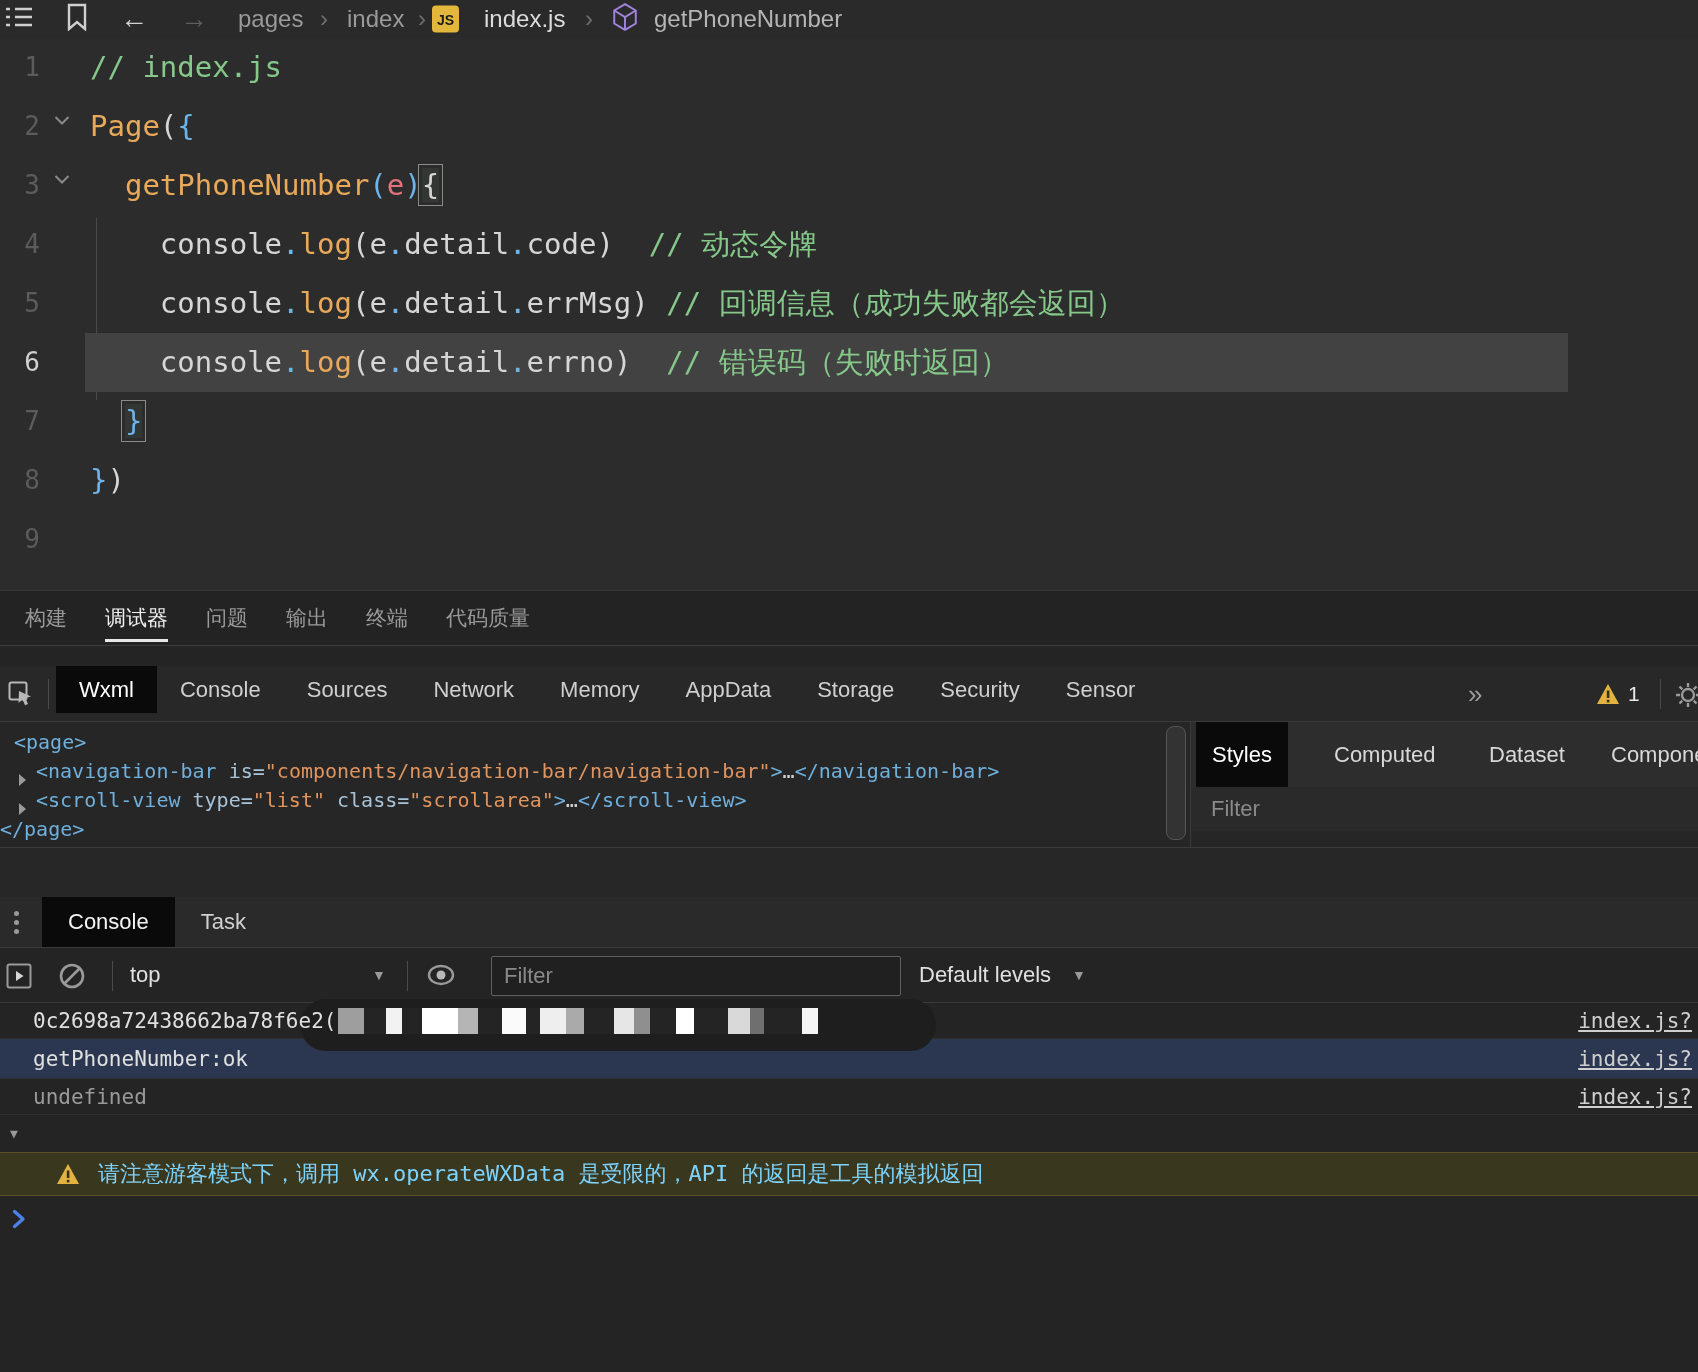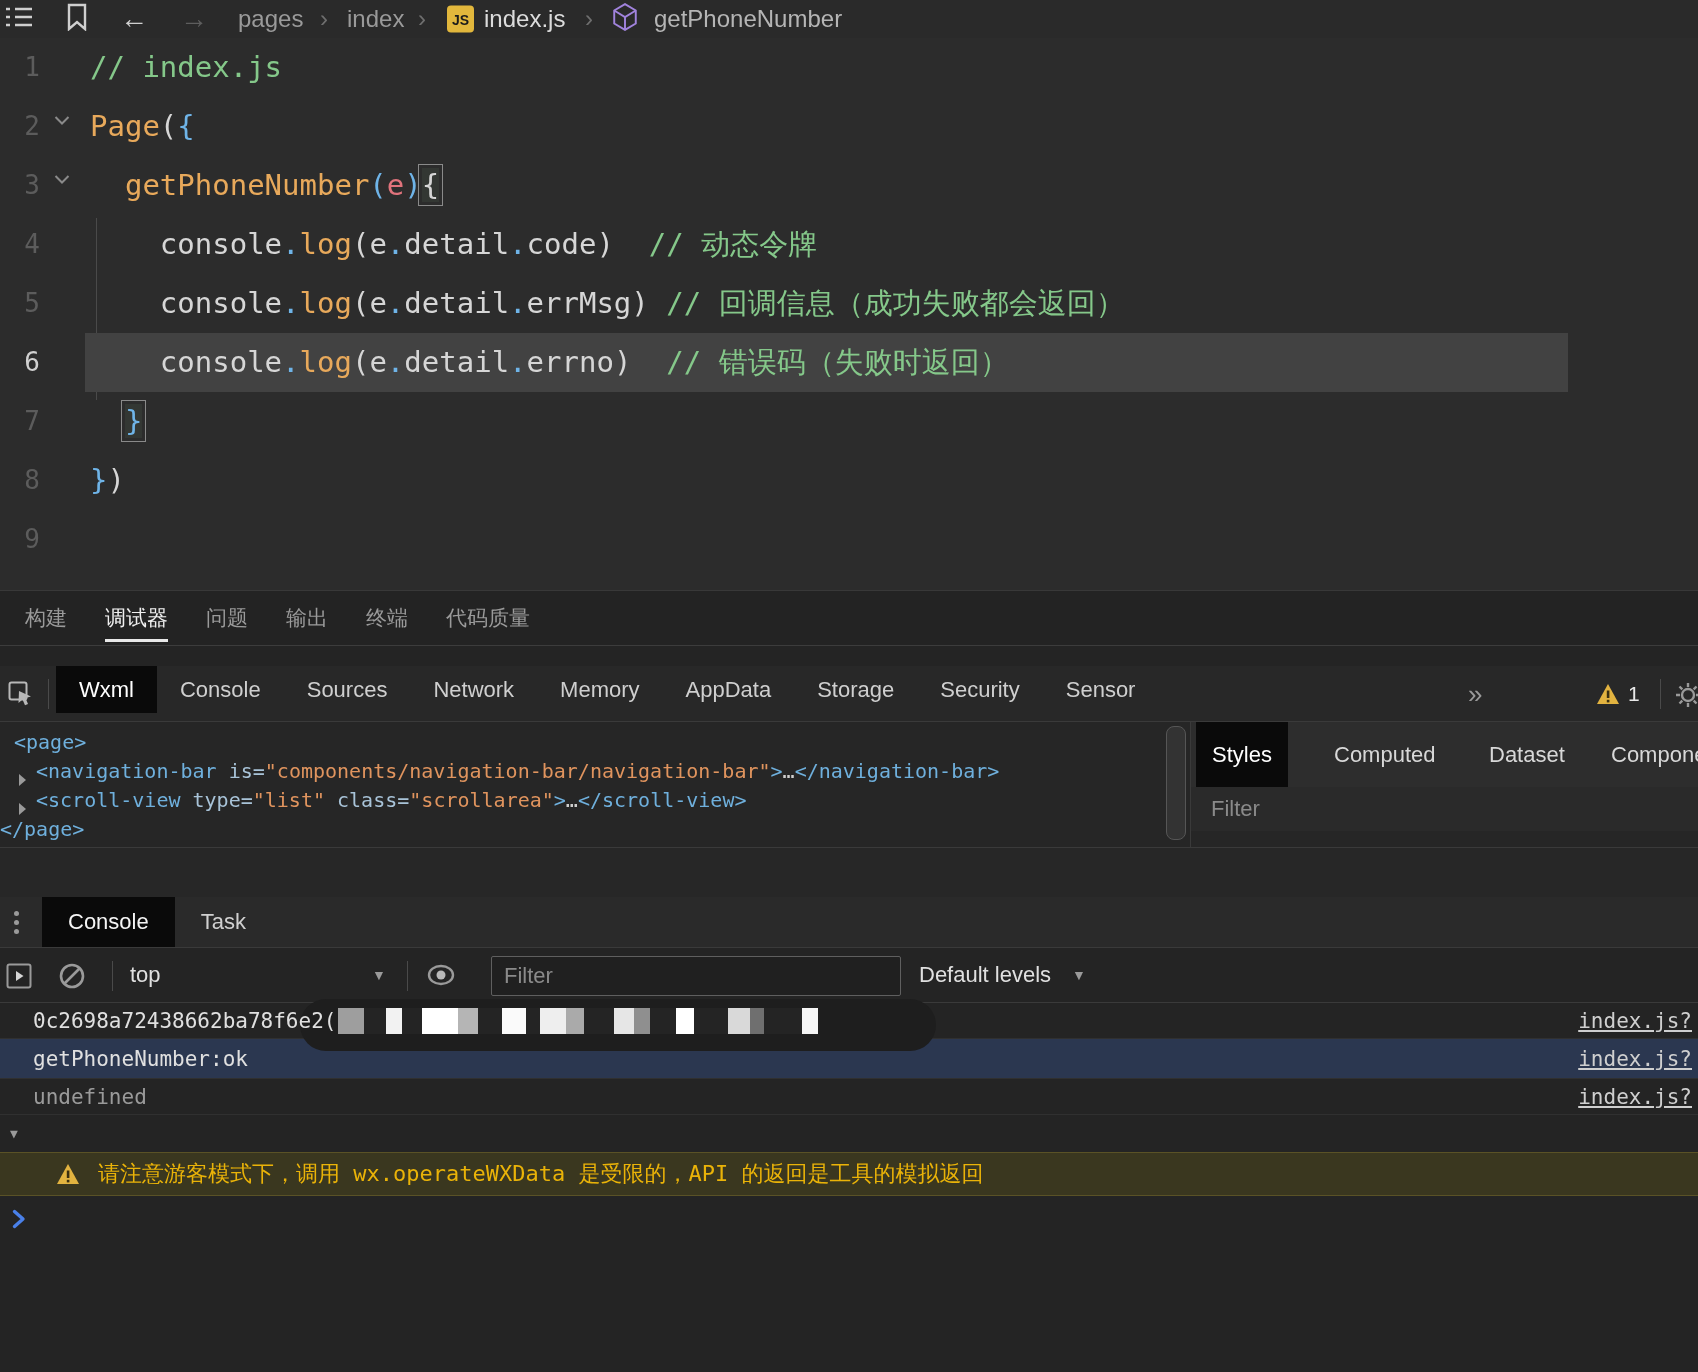--- a/index.html
+++ b/index.html
@@ -93,21 +93,21 @@
   .c-row { position:relative; width:1698px; display:flex; align-items:center;
            font-size:21px; font-family:"DejaVu Sans Mono", monospace; color:#e0e0e0; }
   .c-row.log { height:36px; border-bottom:1px solid #303030; }
   .c-row.selected { height:40px; background:#2b3750; }
   .c-row.muted .row-text { color:#9a9a9a; }
   .c-row .row-text { margin-left:33px; position:relative; z-index:6; white-space:pre; }
   .c-row .src-link { margin-left:auto; margin-right:6px; color:#cfcfcf; text-decoration:underline; white-space:nowrap; }
   .c-row.group { height:37px; font-weight:bold; font-size:22px; color:#ececec; }
   .c-row.group .tri { position:absolute; left:10px; font-size:13px; color:#9a9a9a; font-weight:normal; }
   .c-row.warning { height:44px; background:#3a371f; border-top:1px solid #5a5226; border-bottom:1px solid #5a5226;
-                   font-size:22px; color:#eab308; }
+                   font-size:22px; color:#7dd3fc; }
   .c-row.warning svg { margin-left:28px; }
   .c-row.warning .row-text { margin-left:18px; }
   .c-row.prompt { height:46px; }
   .c-row.prompt svg { margin-left:12px; }
   .redact-blob { position:absolute; left:300px; top:-4px; width:636px; height:52px; background:#1e1e1e; border-radius:26px; z-index:5; }
   .redact-blocks { position:absolute; left:338px; top:5px; height:26px; display:flex; z-index:7; }
   .redact-blocks span { height:26px; display:inline-block; }
 </style>
 </head>
 <body>
@@ -128,21 +128,21 @@
       <svg width="22" height="28" viewBox="0 0 22 28">
           <path d="M3 2 H19 V26 L11 19 L3 26 Z" fill="none" stroke="#cfcfcf" stroke-width="2.4"></path>
         </svg>
     </span>
     <span class="crumb" style="left:120px; color:#d0d0d0; font-size:28px">←</span>
     <span class="crumb" style="left:180px; color:#5e5e5e; font-size:28px">→</span>
     <span class="crumb" style="left:238px">pages</span>
     <span class="crumb-sep" style="left:320px">›</span>
     <span class="crumb" style="left:347px">index</span>
     <span class="crumb-sep" style="left:418px">›</span>
-    <span class="js-badge" style="left:447px">JS</span>
+    <span class="js-badge" style="left:432px">JS</span>
     <span class="crumb bright" style="left:484px">index.js</span>
     <span class="crumb-sep" style="left:585px">›</span>
     <span style="left:612px">
       <svg width="26" height="28" viewBox="0 0 24 26">
           <g stroke="#a183dd" stroke-width="1.8" fill="none">
         <path d="M12 1 L22 7 V19 L12 25 L2 19 V7 Z"></path>
             <path d="M2 7 L12 13 L22 7"></path>
             <path d="M12 13 V25"></path>
           </g>
         </svg>

